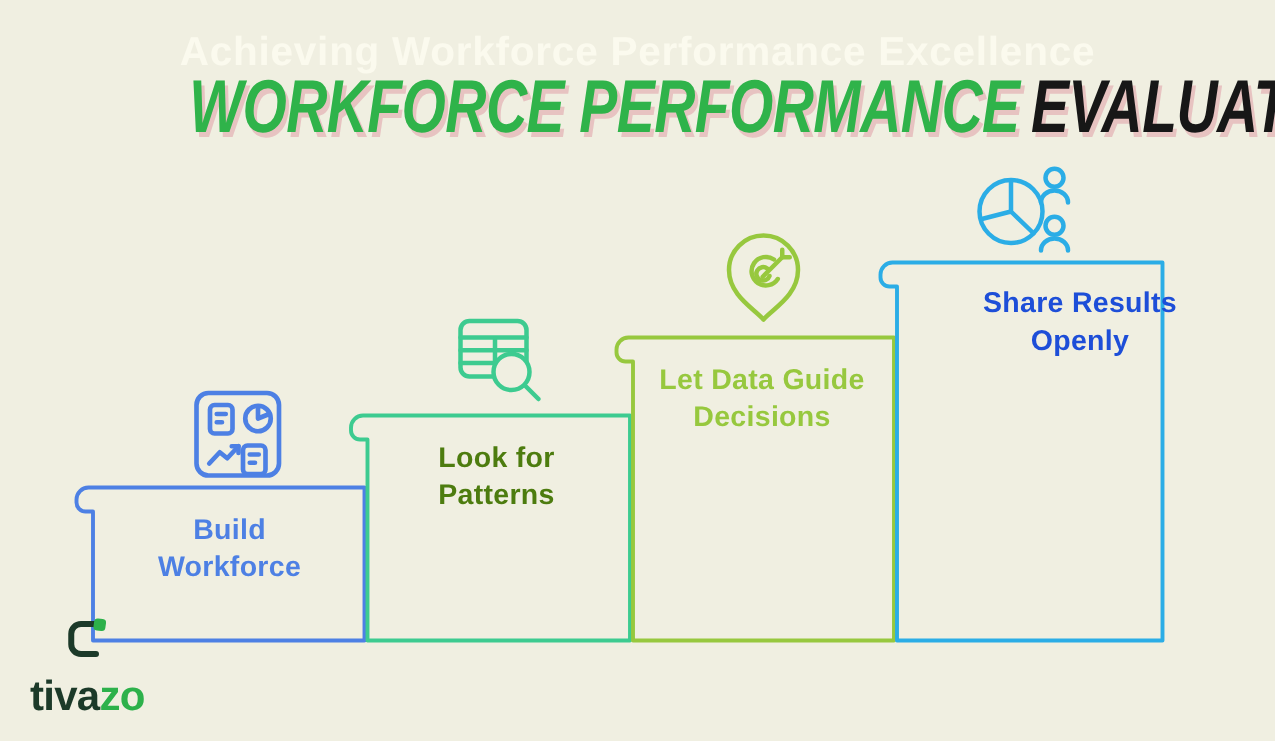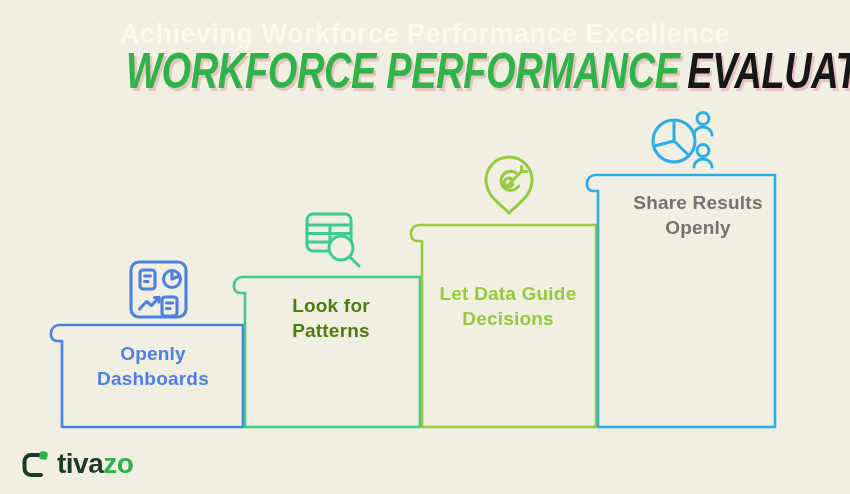--- a/index.html
+++ b/index.html
@@ -52,21 +52,21 @@
     position:absolute;
     text-align:center;
     font-size:19px;
     font-weight:bold;
     line-height:25px;
     letter-spacing:.2px;
   }
   
   .footer{
     position:absolute;left:20px;bottom:14px;
-    display:flex;align-items:flex-end;gap:7px;
+    display:flex;align-items:center;gap:7px;flex-direction:column;
   }
   .brand{
     font-size:28px;font-weight:bold;
     color:#1c3a29;
     letter-spacing:-.5px;
   }
   .brand .zo{color:#2db14b;}
 </style>
 </head>
 <body>
@@ -121,24 +121,24 @@
       <circle cx="674" cy="141" r="21"></circle>
       <path d="M674 141 V121 M674 141 L654.5 146 M674 141 L689 155.5"></path>
       <circle cx="703" cy="118.5" r="6"></circle>
       <path d="M694 135 a9 8 0 0 1 18 0"></path>
       <circle cx="703" cy="150.5" r="6"></circle>
       <path d="M694 167 a9 8 0 0 1 18 0"></path>
     </g>
   </svg>
 
   <div id="labels">
-      <div class="step-label" style="left: 88px; top: 341px; width: 130px; color: rgb(77, 128, 228);">Openly Dashboards</div>
+      <div class="step-label" style="left: 88px; top: 341px; width: 130px; color: rgb(77, 128, 228);">Build Workforce</div>
       <div class="step-label" style="left: 275px; top: 293px; width: 112px; color: #4d7c0f;">Look for Patterns</div>
-      <div class="step-label" style="left: 427px; top: 241px; width: 162px; color: rgb(151, 200, 62); margin-top: 40px;">Let Data Guide Decisions</div>
-      <div class="step-label" style="left: 623px; top: 190px; width: 150px; color: #737373;">Share Results Openly</div>
+      <div class="step-label" style="left: 427px; top: 241px; width: 162px; color: rgb(151, 200, 62);">Let Data Guide Decisions</div>
+      <div class="step-label" style="left: 645px; top: 190px; width: 150px; color: #1d4ed8;">Share Results Openly</div>
     </div>
 
   <div class="footer">
     <svg width="30" height="30" viewBox="0 0 30 30">
       <path d="M21 5 H11 a6.5 6.5 0 0 0 -6.5 6.5 v7 a6.5 6.5 0 0 0 6.5 6.5 h10" stroke="#1c3a29" stroke-width="4" fill="none" stroke-linecap="round"></path>
       <rect x="19.5" y="1.5" width="8" height="8" rx="2.5" fill="#2db14b" transform="rotate(8 23.5 5.5)"></rect>
     </svg>
     <span class="brand"><span>tiva</span><span class="zo">zo</span></span>
   </div>
 

